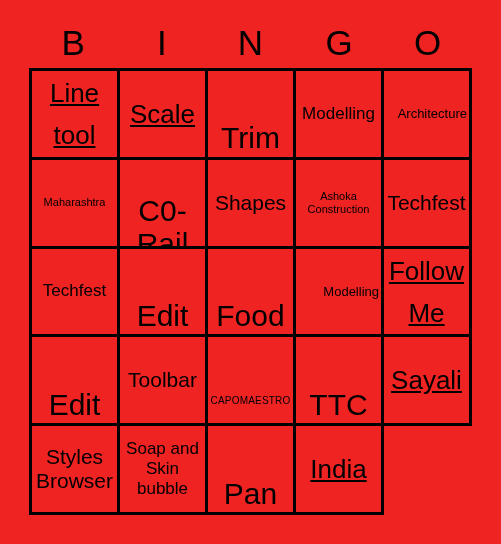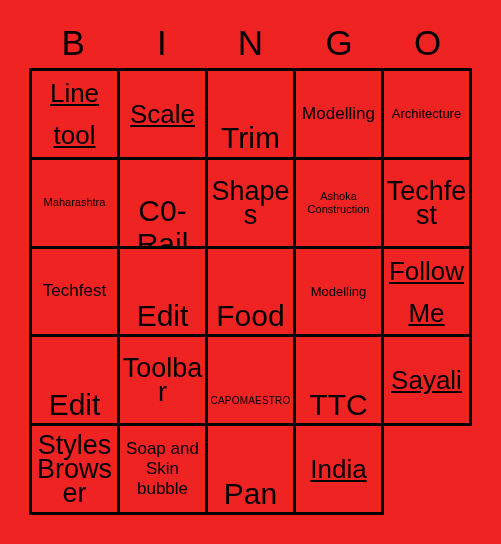--- a/index.html
+++ b/index.html
@@ -72,23 +72,23 @@
     display: block;
     width: 100%;
     text-align: center;
     font-family: "Liberation Sans", sans-serif;
     color: #000000;
     word-wrap: break-word;
   }
   
   .sz-xl  span { font-size: 30px; line-height: 33px; margin-top: 48px; }
   .sz-lg  span { font-size: 26px; line-height: 42px; text-decoration: underline; }
-  .sz-md  span { font-size: 27px; line-height: 24px; }
+  .sz-md  span { font-size: 21px; line-height: 24px; }
   .sz-sm  span { font-size: 17px; line-height: 20px; }
-  .sz-xs  span { font-size: 13px; line-height: 15px; }
+  .sz-xs  span { font-size: 13px; line-height: 15px; text-align: right; }
   .sz-xxs span { font-size: 11px; line-height: 13px; }
   .sz-caps span { font-size: 10px; line-height: 12px; letter-spacing: 0.2px; margin-top: 41px; }
 </style>
 </head>
 <body>
 
 <div class="card">
 
   <div class="header">
     <div class="header-letter">B</div>

